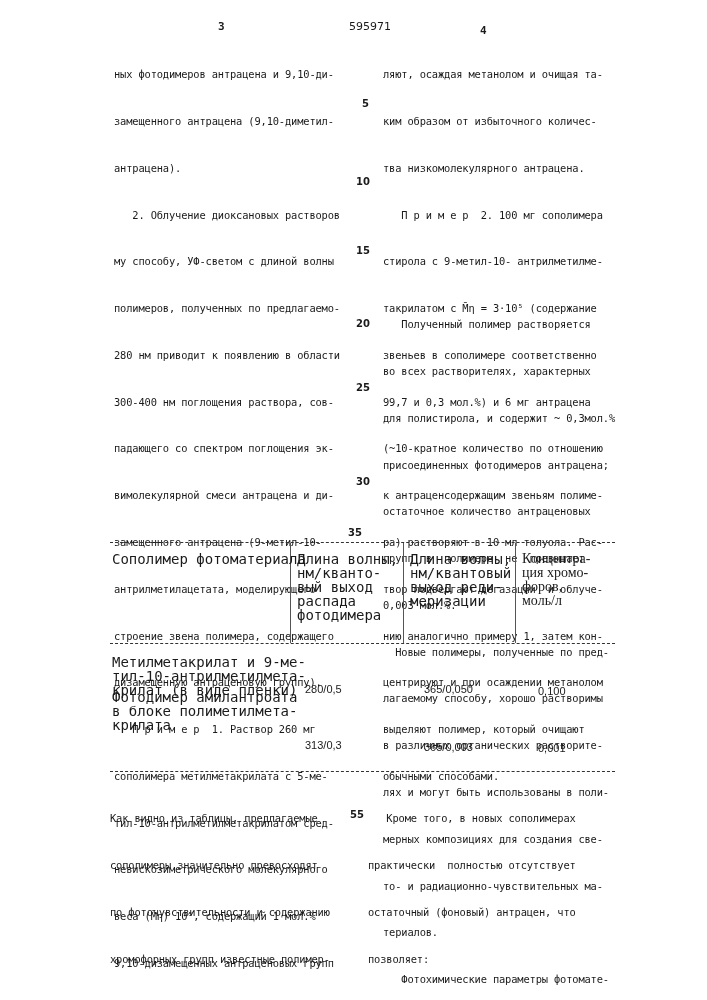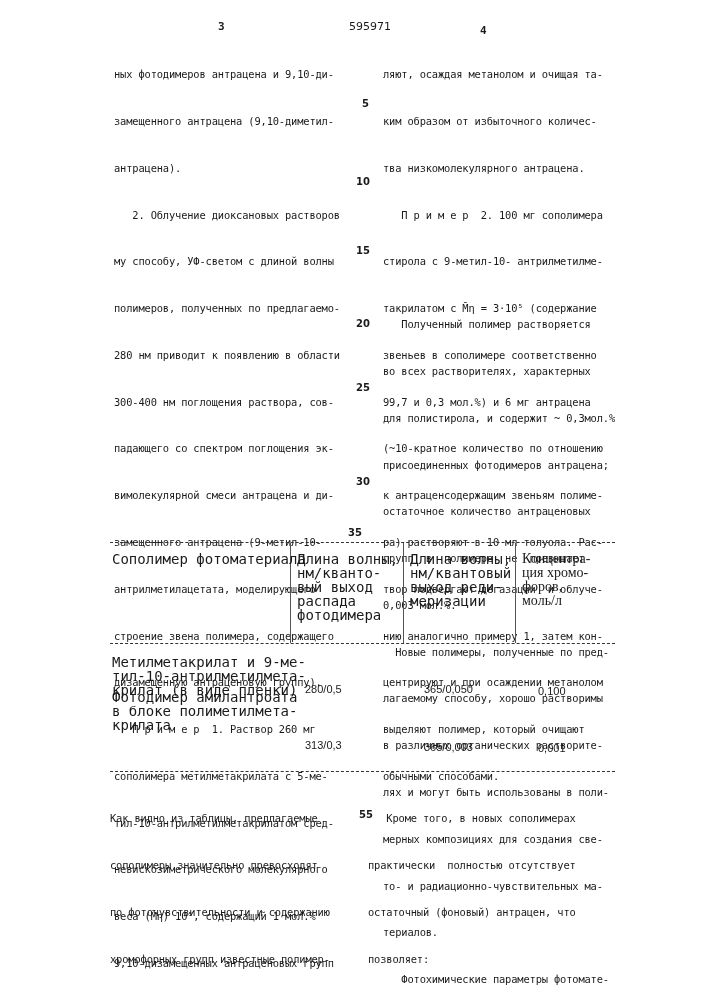--- a/index.html
+++ b/index.html
@@ -100,21 +100,21 @@
   
 </div>
 
 <div class="lnum" style="left:362px; top:98px;">5</div>
 <div class="lnum" style="left:356px; top:176px;">10</div>
 <div class="lnum" style="left:356px; top:245px;">15</div>
 <div class="lnum" style="left:356px; top:318px;">20</div>
 <div class="lnum" style="left:356px; top:382px;">25</div>
 <div class="lnum" style="left:356px; top:476px;">30</div>
 <div class="lnum" style="left:348px; top:527px;">35</div>
-<div class="lnum" style="left:350px; top:809px;margin-left:9px;">55</div>
+<div class="lnum" style="left:350px; top:809px;">55</div>
 
 <div class="dash" style="left:110px; top:542px; width:505px;"></div>
 <div class="vline" style="left:290px; top:543px; height:100px;"></div>
 <div class="vline" style="left:403px; top:543px; height:100px;"></div>
 <div class="vline" style="left:515px; top:543px; height:100px;"></div>
 
 <div class="cell" style="left:112px; top:552px;">Сополимер фотоматериала</div>
 <div class="cell" style="left:297px; top:552px;">Длина волны,
 нм/кванто-
 вый выход

